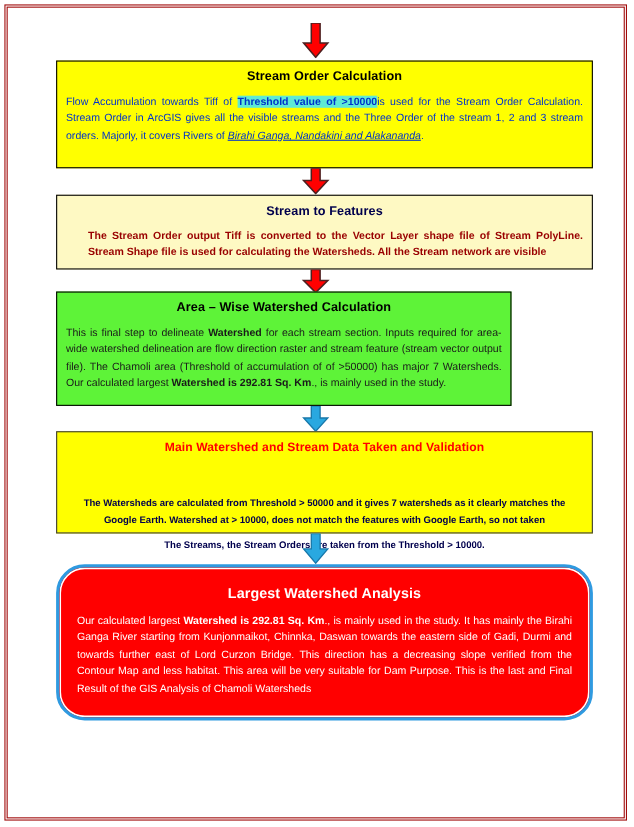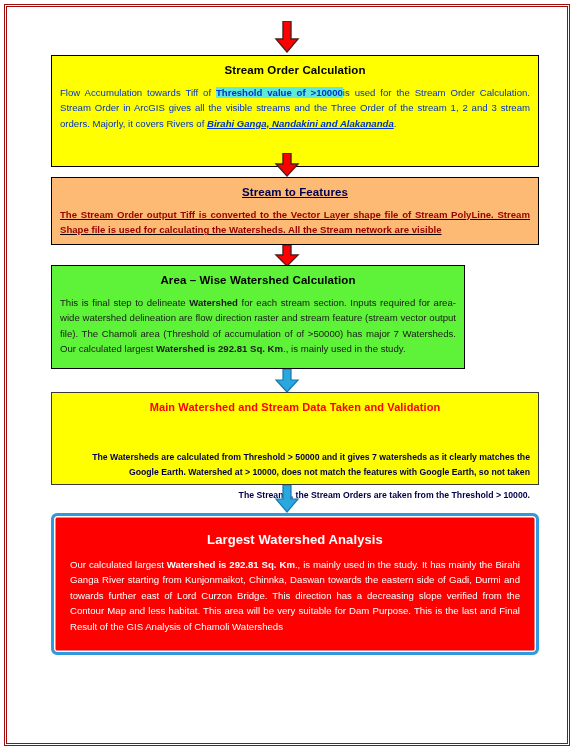--- a/index.html
+++ b/index.html
@@ -61,38 +61,37 @@
   .node .body {
     font-size: 9.6px;
     line-height: 1.62;
     text-align: justify;
     text-justify: inter-word;
   }
   .node .body p { margin: 0 0 7px 0; }
   .node .body p:last-child { margin-bottom: 0; }
   b, .b { font-weight: bold; }
   .hl-cyan { background: #5eead4; font-weight: bold; }
-  .ital-b { font-style: italic; font-weight: bold; text-decoration: underline; }
+  .ital-b { font-style: italic; font-weight: normal; text-decoration: underline; }
 
   
   #node-stream-order {
-    left: 44px; top: 48px; width: 488px; height: 112px;
+    left: 44px; top: 48px; width: 488px; height: 98px;
     background: #ffff00;
   }
   #node-stream-order .title { color: #000000; }
   #node-stream-order .body { color: #0033cc; }
 
   
   #node-stream-features {
     left: 44px; top: 170px; width: 488px; height: 68px;
-    background: #fdba74;
-    text-decoration: underline;
+    background: #fef9c3;
   }
   #node-stream-features .title { color: #00004d; }
-  #node-stream-features .body { color: #990000; font-weight: bold; }
+  #node-stream-features .body { color: #990000; font-weight: bold; margin-left: 20px; }
 
   
   #node-area-wise {
     left: 44px; top: 258px; width: 414px; height: 104px;
     background: #5ef338;
   }
   #node-area-wise .title { color: #000000; }
   #node-area-wise .body { color: #1a1a1a; }
 
   
@@ -100,30 +99,30 @@
     left: 44px; top: 385px; width: 488px; height: 93px;
     background: #ffff00;
     border: 1.5px solid #3a3a3a;
   }
   #node-main-watershed .title { color: #ff0000; font-size: 11px; }
   #node-main-watershed .body {
     color: #00004d;
     font-weight: bold;
     font-size: 8.7px;
     line-height: 1.75;
-    text-align: right;
+    text-align: center;
     margin-top: 36px;
   }
 
   
   #node-largest {
     left: 44px; top: 506px; width: 488px; height: 142px;
     background: #ff0000;
     border: 3px solid #2f9ae0;
-    border-radius: 6px;
+    border-radius: 26px;
     padding: 10px 16px;
     box-shadow: 0 0 0 1.5px #ffffff inset;
   }
   #node-largest .title {
     color: #ffffff;
     font-size: 13px;
     margin: 6px 0 9px 0;
   }
   #node-largest .body { color: #ffffff; font-size: 9.6px; }
 </style>

